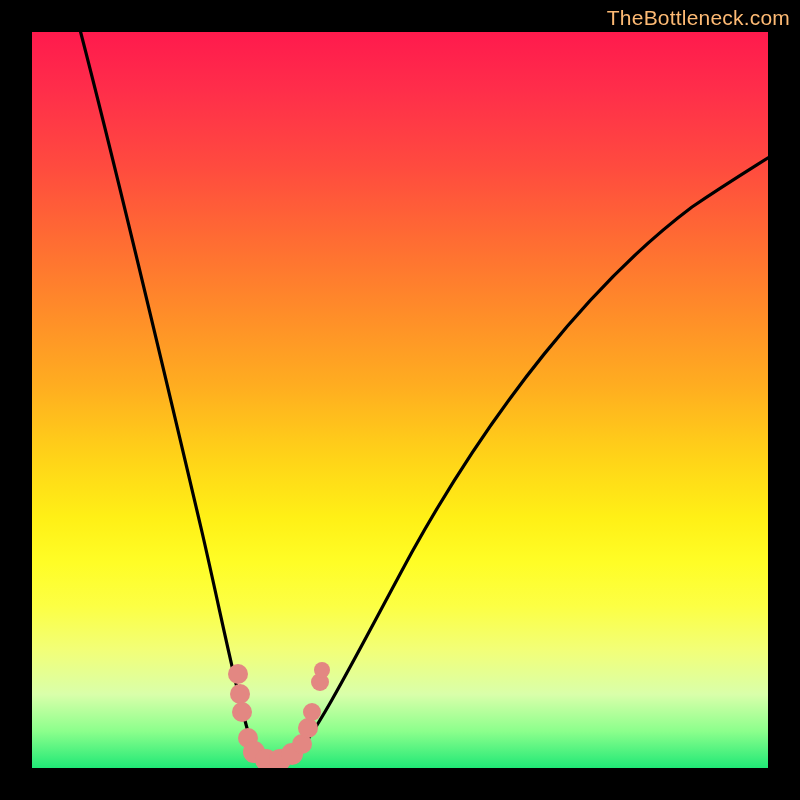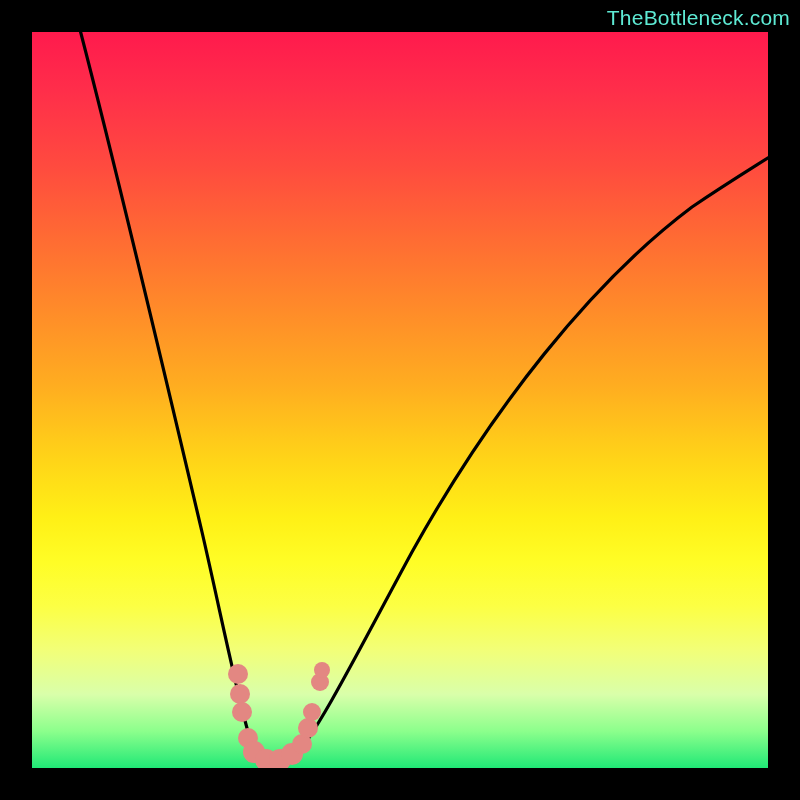--- a/index.html
+++ b/index.html
@@ -44,21 +44,21 @@
       #f2ff78 84%,
       #d9ffaa 90%,
       #8cff8c 95%,
       #20e876 100%
     );
   }
   .watermark {
     position: absolute;
     top: 6px;
     right: 10px;
-    color: #5eead4;
+    color: #fdba74;
     font-size: 21px;
     font-weight: 500;
     letter-spacing: 0.2px;
     user-select: none;
   }
   svg.curve {
     position: absolute;
     inset: 0;
   }
 </style>

